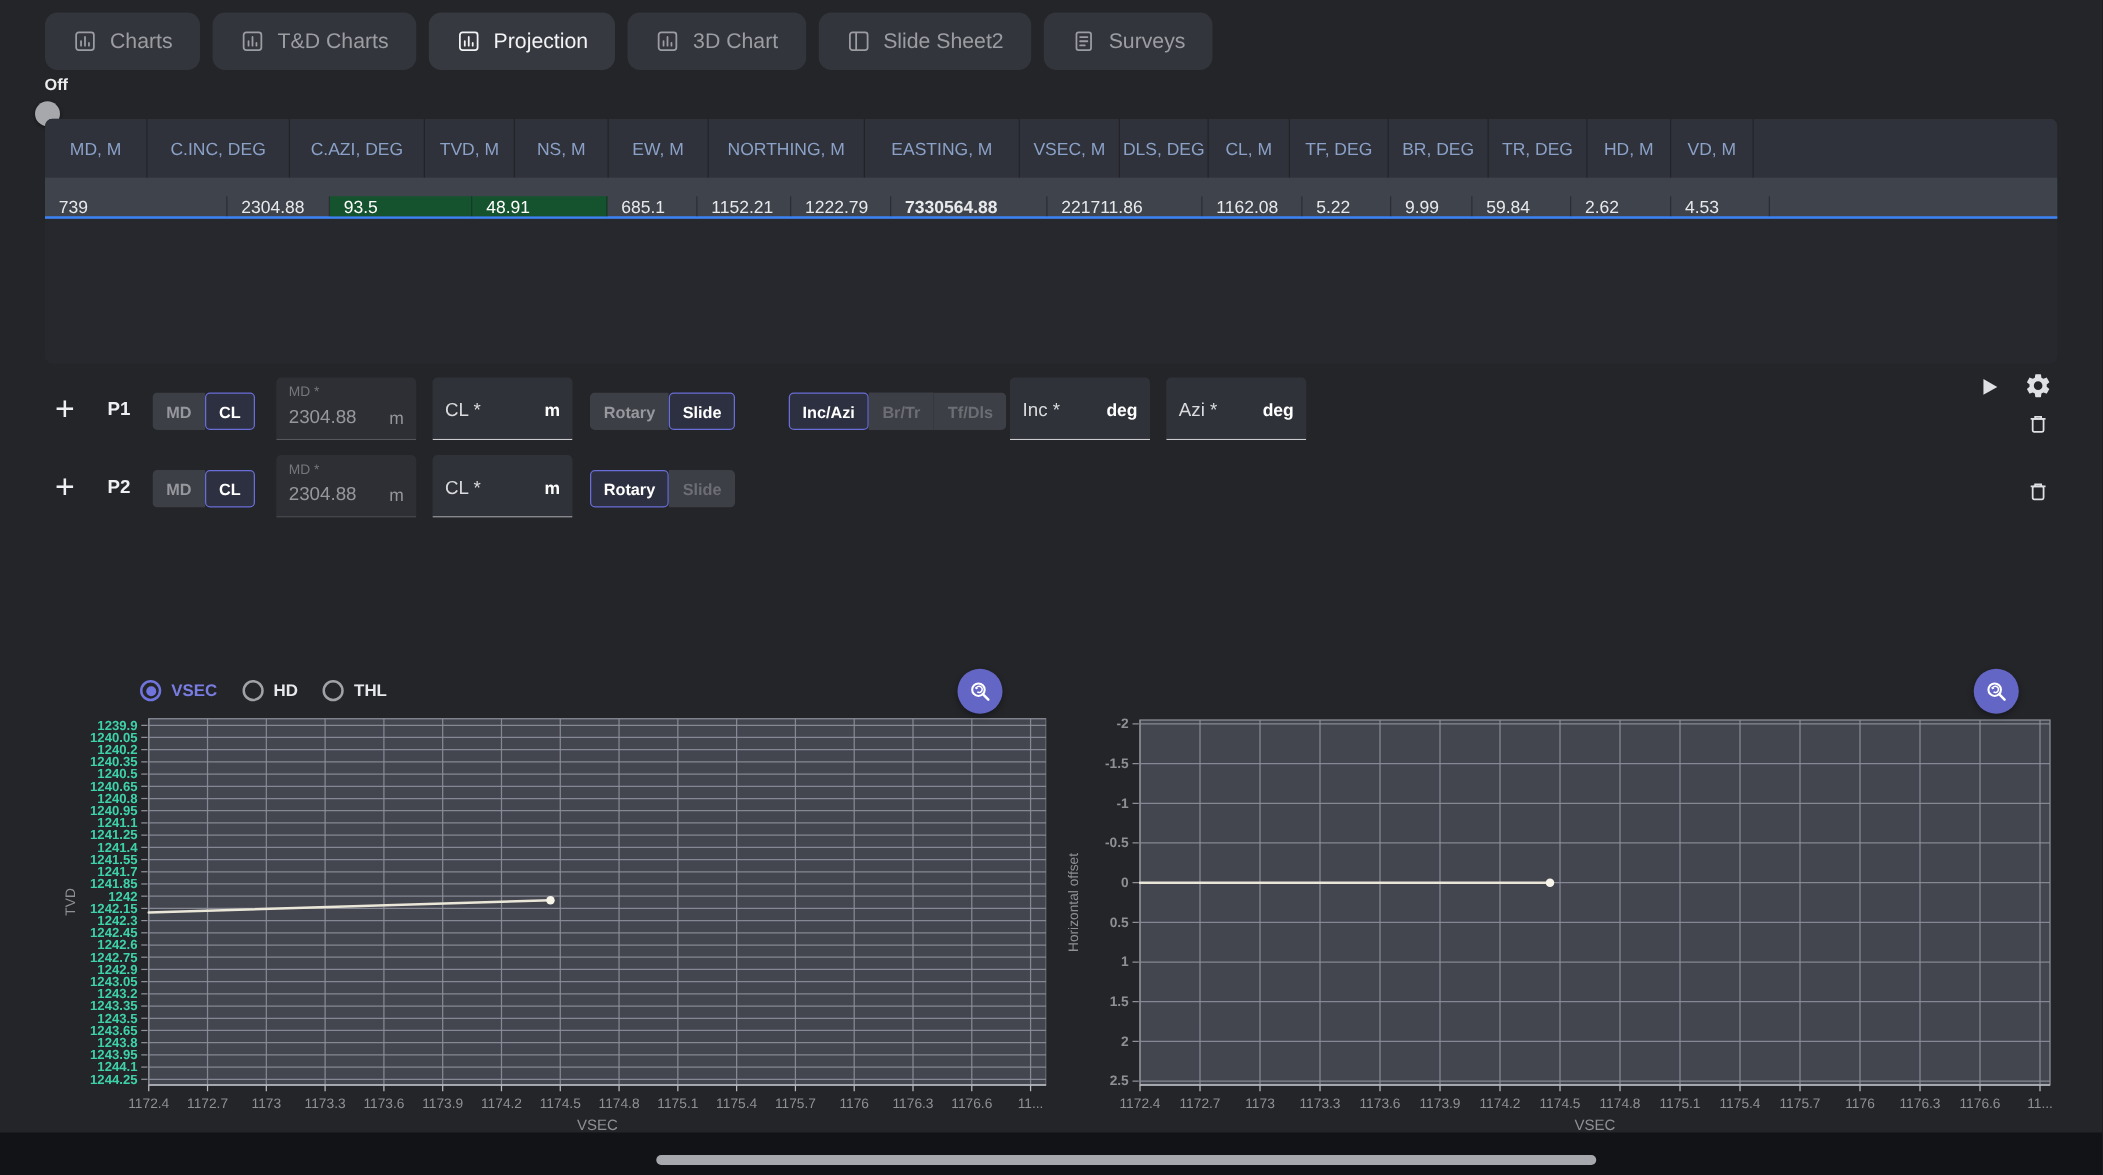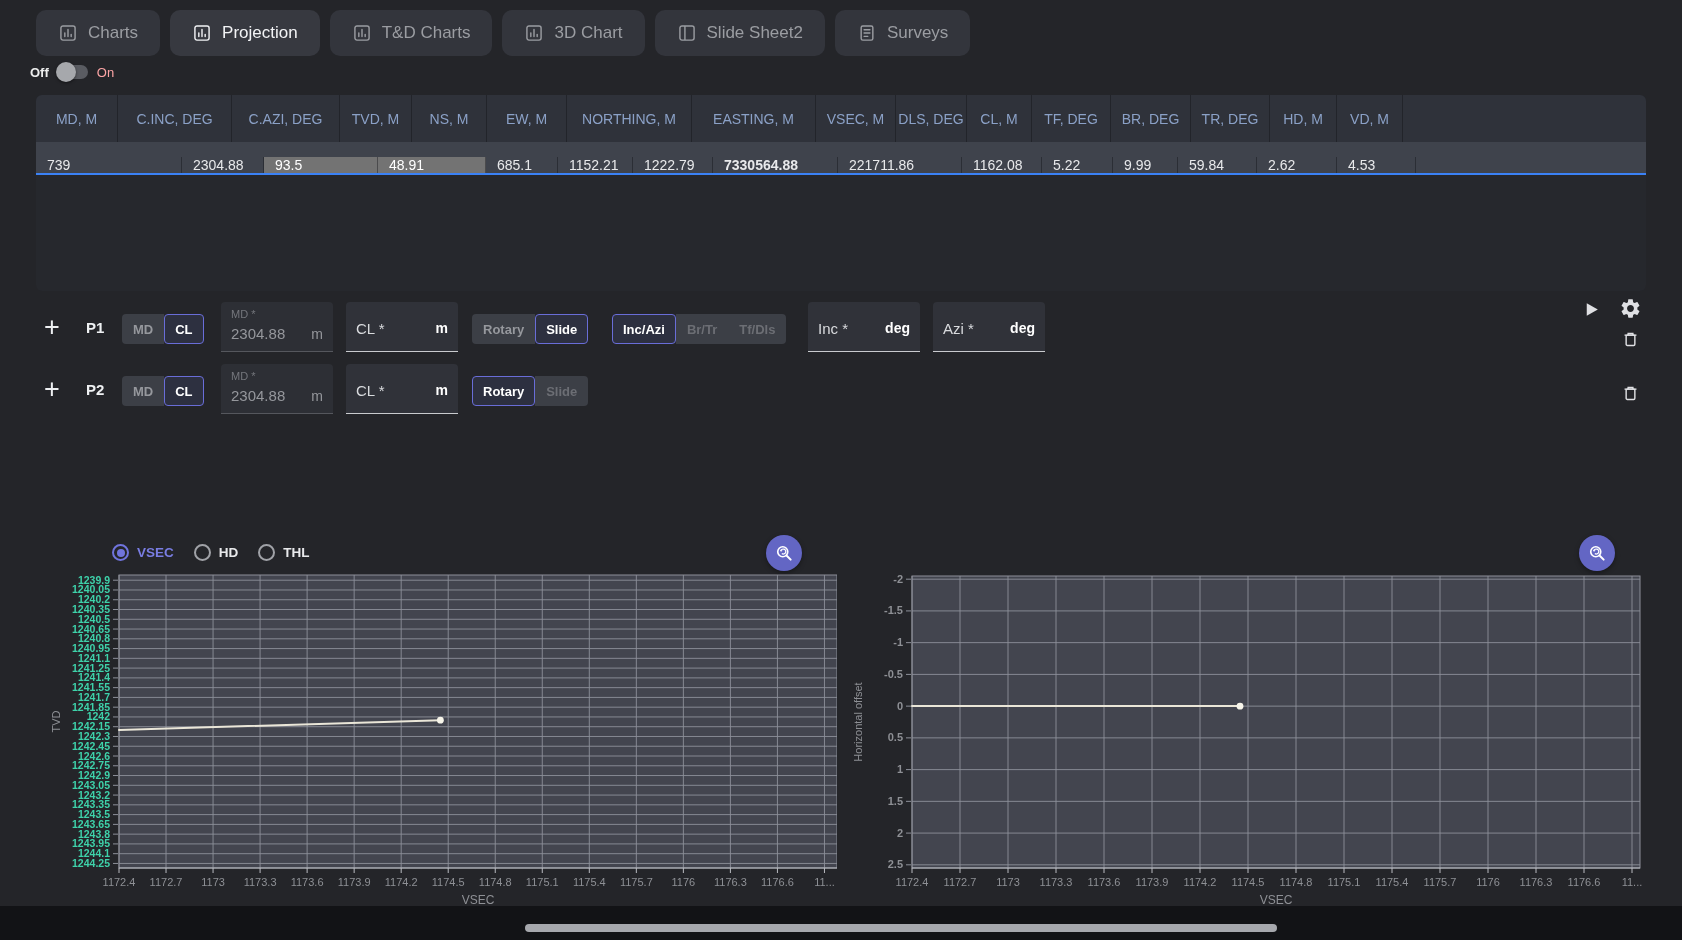--- a/index.html
+++ b/index.html
@@ -6,37 +6,37 @@
   .page{position:relative;width:1682px;height:940px;background:#242529;overflow:hidden;
         font-family:"Liberation Sans",sans-serif;-webkit-font-smoothing:antialiased;}
   
   .tabbar{position:absolute;left:36px;top:10px;display:flex;gap:10px;}
   .tab{display:flex;align-items:center;gap:10px;height:46px;padding:0 22px;border-radius:10px;
        background:#33353c;color:#9b9da2;font-size:17px;cursor:pointer;border:none;white-space:nowrap;}
   .tab.active{color:#f2f3f5;background:#373940;}
   .tab .ticon{width:20px;height:20px;display:inline-flex;}
   .tab .ticon svg{width:20px;height:20px;}
   
-  .toggle-row{position:absolute;left:30px;top:60px;display:flex;align-items:center;gap:9px;height:24px;}
+  .toggle-row{position:absolute;left:30px;top:60px;display:flex;align-items:center;gap:9px;height:24px;flex-direction:column;}
   .off-label{font-size:13px;font-weight:700;color:#eceded;}
   .on-label{font-size:13px;color:#fca5a5;}
   .switch{position:relative;width:30px;height:14px;background:#5a5c62;border-radius:7px;cursor:pointer;}
   .knob{position:absolute;left:-2px;top:-3px;width:20px;height:20px;border-radius:50%;background:#a6a8ac;
         box-shadow:0 1px 3px rgba(0,0,0,.5);}
   
   .tablewrap{position:absolute;left:36px;top:95px;width:1610px;height:196px;background:#26282d;
              border-radius:6px;overflow:hidden;}
   .thead{display:flex;height:47px;background:#2f323a;}
   .th{display:flex;align-items:center;justify-content:center;font-size:14px;color:#8ba1c7;
       border-right:1px solid #22242a;box-sizing:border-box;flex-shrink:0;white-space:nowrap;}
   .th.filler,.td.filler{flex:1;border-right:none;}
   .trow{display:flex;height:31px;background:#3f434c;border-bottom:2px solid #3b82f6;align-items:flex-end;}
   .td{display:flex;align-items:center;padding-left:11px;font-size:14px;color:#e8e9eb;
       border-right:1px solid rgba(15,16,20,.4);box-sizing:border-box;flex-shrink:0;}
-  .td.green{background:#737373;color:#ffffff;}
+  .td.green{background:#14532d;color:#ffffff;}
   
   .prow{position:absolute;left:0;width:1682px;height:52px;}
   .pabs{position:absolute;}
   .plus-btn{background:none;border:none;color:#eef0f2;font-size:27px;line-height:28px;cursor:pointer;padding:0;}
   .pname{font-size:15px;font-weight:700;color:#eef0f2;}
   .seg{display:flex;}
   .segbtn{height:30px;padding:0 10px;font-size:13px;font-weight:600;background:#3c3f46;border:1px solid transparent;
           color:#96989d;cursor:pointer;border-radius:0;box-sizing:border-box;white-space:nowrap;
           font-family:"Liberation Sans",sans-serif;}
   .seg .segbtn:first-child{border-radius:4px 0 0 4px;}
@@ -84,37 +84,37 @@
   <div class="tabbar">
       <button class="tab">
         <span class="ticon">
           <svg viewBox="0 0 24 24" fill="none" stroke="currentColor" stroke-width="1.7">
             <rect x="3.5" y="3.5" width="17" height="17" rx="2.5"></rect>
             <path d="M8.2 16.2v-4.4M12 16.2V7.8M15.8 16.2v-2.6" stroke-linecap="round"></path>
           </svg>
         </span>
         <span>Charts</span>
       </button>
+      <button class="tab">
+        <span class="ticon">
+          <svg viewBox="0 0 24 24" fill="none" stroke="currentColor" stroke-width="1.7">
+            <rect x="3.5" y="3.5" width="17" height="17" rx="2.5"></rect>
+            <path d="M8.2 16.2v-4.4M12 16.2V7.8M15.8 16.2v-2.6" stroke-linecap="round"></path>
+          </svg>
+        </span>
+        <span>T&amp;D Charts</span>
+      </button>
       <button class="tab active">
         <span class="ticon">
           <svg viewBox="0 0 24 24" fill="none" stroke="currentColor" stroke-width="1.7">
             <rect x="3.5" y="3.5" width="17" height="17" rx="2.5"></rect>
             <path d="M8.2 16.2v-4.4M12 16.2V7.8M15.8 16.2v-2.6" stroke-linecap="round"></path>
           </svg>
         </span>
         <span>Projection</span>
-      </button>
-      <button class="tab">
-        <span class="ticon">
-          <svg viewBox="0 0 24 24" fill="none" stroke="currentColor" stroke-width="1.7">
-            <rect x="3.5" y="3.5" width="17" height="17" rx="2.5"></rect>
-            <path d="M8.2 16.2v-4.4M12 16.2V7.8M15.8 16.2v-2.6" stroke-linecap="round"></path>
-          </svg>
-        </span>
-        <span>T&amp;D Charts</span>
       </button>
       <button class="tab">
         <span class="ticon">
           <svg viewBox="0 0 24 24" fill="none" stroke="currentColor" stroke-width="1.7">
             <rect x="3.5" y="3.5" width="17" height="17" rx="2.5"></rect>
             <path d="M8.2 16.2v-4.4M12 16.2V7.8M15.8 16.2v-2.6" stroke-linecap="round"></path>
           </svg>
         </span>
         <span>3D Chart</span>
       </button>
@@ -206,21 +206,21 @@
         <div class="field active" style="left: 346px; top: 0px;">
           <span class="crow">
             <span class="clabel">CL *</span>
             <span class="funit">m</span>
           </span>
         </div>
         <div class="seg pabs" style="left: 472px; top: 12px;">
           <button class="segbtn inactive">Rotary</button>
           <button class="segbtn active">Slide</button>
         </div>
-        <div class="seg pabs" style="left: 612px; top: 12px;">
+        <div class="seg pabs" style="left: 631px; top: 12px;">
           <button class="segbtn active">Inc/Azi</button>
           <button class="segbtn disabled">Br/Tr</button>
           <button class="segbtn disabled">Tf/Dls</button>
         </div>
         <div class="field active" style="left: 808px; top: 0px;">
           <span class="crow">
             <span class="clabel">Inc *</span>
             <span class="funit">deg</span>
           </span>
         </div>

